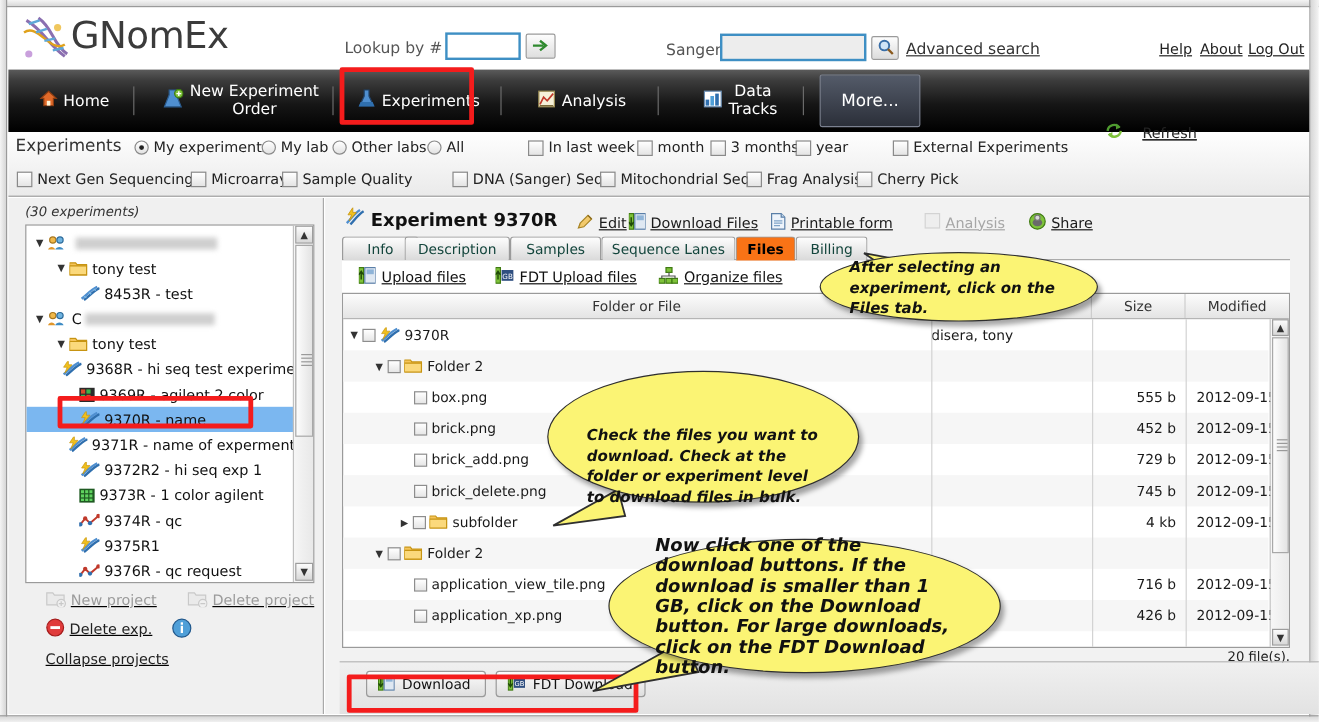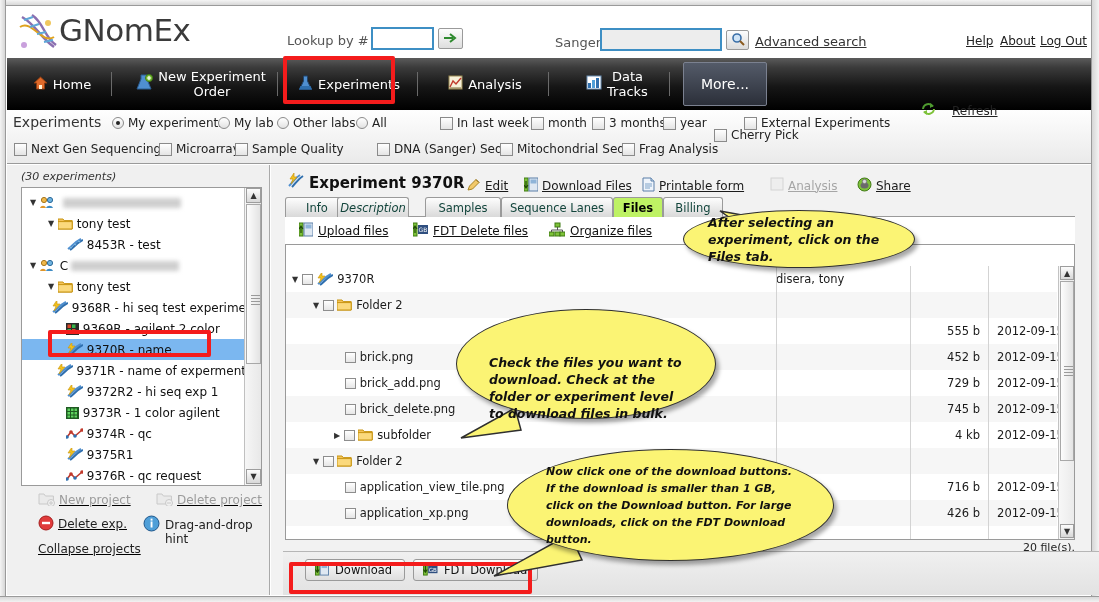--- a/index.html
+++ b/index.html
@@ -113,21 +113,21 @@
   .act-link.dis span.t { color:#a6a6a6; }
 
   .tabstrip { position:absolute; left:14px; top:32px; width:790px; height:20px;
      border-bottom:1px solid #9a9a9a; }
   .tab { position:absolute; top:0; height:20px;
      background:linear-gradient(#fdfdfd,#d9d9d9);
      border:1px solid #9a9a9a; border-bottom:none;
      border-top-left-radius:3px; border-top-right-radius:3px;
      display:flex; align-items:center; justify-content:center;
      font-size:11.5px; color:#13453c; }
-  .tab.active { background:#bef264; color:#000; font-weight:bold; z-index:4; }
+  .tab.active { background:#f97316; color:#000; font-weight:bold; z-index:4; }
 
   .filesbox { position:absolute; left:14px; top:52px; width:790px; height:323px;
      background:#fff; }
   .fb-links { position:absolute; left:0; top:0; width:790px; height:27px; }
   .fb-link { position:absolute; top:5px; font-size:12px; display:flex;
      align-items:center; gap:5px; color:#111; }
   .fb-link span.t { text-decoration:underline; }
 
   .grid { position:absolute; left:0; top:27px; width:790px; height:296px;
      border:1px solid #9a9a9a; background:#fff; }
@@ -376,21 +376,21 @@
     <span>DNA (Sanger) Seq</span>
     </div>
   <div class="flt" style="left:500px; top:142px;">
     <span class="cbx"></span>
     <span>Mitochondrial Seq</span>
     </div>
   <div class="flt" style="left:622px; top:142px;">
     <span class="cbx"></span>
     <span>Frag Analysis</span>
     </div>
-  <div class="flt" style="left:714px; top:128px;">
+  <div class="flt" style="left:714px; top:142px;">
     <span class="cbx"></span>
     <span>Cherry Pick</span>
     </div>
 
   <div class="leftpanel">
     <div class="expcount">(30 experiments)</div>
 
     <div class="tree">
       <div id="tree-nodes">
           <div class="tnode" style="top: 4px;"><span style="display:inline-block;width:8px"></span><span class="caret">▼</span>&nbsp;<span class="icon"><svg width="16" height="13" viewBox="0 0 16 13">
@@ -522,21 +522,20 @@
     <div class="lp-link" style="left:51px; top:352px;">
       <span class="lp-on">Delete exp.</span>
     </div>
     <span style="position:absolute; left:31px; top:350px;">
       <svg width="16" height="16" viewBox="0 0 16 16">
           <circle cx="8" cy="8" r="7" fill="#e03b3b" stroke="#a51c1c"></circle>
           <rect x="4" y="6.8" width="8" height="2.4" fill="#fff"></rect>
         </svg>
     </span>
 
-    <div style="position:absolute; left:158px; top:353px; font-size:12px; color:#222;">Drag-and-drop hint</div>
     <span style="position:absolute; left:136px; top:350px;">
       <svg width="17" height="17" viewBox="0 0 17 17">
           <circle cx="8.5" cy="8.5" r="7.5" fill="#4f9fd8" stroke="#21588c"></circle>
           <rect x="7.6" y="6.5" width="1.9" height="6" fill="#fff"></rect>
           <rect x="7.6" y="3.6" width="1.9" height="2" fill="#fff"></rect>
         </svg>
     </span>
 
     <div class="lp-link" style="left:31px; top:377px;">
       <span class="lp-on">Collapse projects</span>
@@ -549,21 +548,21 @@
       <span>
         <svg width="17" height="15" viewBox="0 0 17 15">
             <path d="M2 13 C6 9, 8 5, 13 2" stroke="#4f8fd0" stroke-width="2" fill="none"></path>
             <path d="M5 14 C9 10, 11 6, 16 3" stroke="#2f6fae" stroke-width="2" fill="none"></path>
             <path d="M7 0 l-4 6 h3 l-2 5 l6 -7 h-3 z" fill="#f2c11c" stroke="#c79612" stroke-width="0.7"></path>
           </svg>
       </span>
       <span>Experiment 9370R</span>
     </div>
 
-    <div class="act-link" style="left:195px;">
+    <div class="act-link" style="left:209px;">
       <span>
         <svg width="15" height="15" viewBox="0 0 15 15">
             <path d="M2 13 l1.5 -4 L10 2.5 l3 3 L6.5 12 z" fill="#f2c96b" stroke="#a88424"></path>
             <path d="M10 2.5 l3 3" stroke="#8a6a1e"></path>
           </svg>
       </span>
       <span class="t">Edit</span>
     </div>
 
     <div class="act-link" style="left:253px;">
@@ -610,21 +609,21 @@
             <circle cx="7.5" cy="4.5" r="2.2" fill="#d8d8d8" stroke="#777"></circle>
           </svg>
       </span>
       <span class="t">Share</span>
     </div>
 
     <div class="tabstrip">
       <div class="tab" style="left:0; width:64px;">
           <span>Info</span>
         </div>
-      <div class="tab" style="left:52px; width:72px;font-style:italic;">
+      <div class="tab" style="left:52px; width:88px;">
           <span>Description</span>
         </div>
       <div class="tab" style="left:140px; width:76px;">
           <span>Samples</span>
         </div>
       <div class="tab" style="left:216px; width:112px;">
           <span>Sequence Lanes</span>
         </div>
       <div class="tab active" style="left:328px; width:50px;">
           <span>Files</span>
@@ -650,37 +649,43 @@
         </div>
         <div class="fb-link" style="left:128px;">
           <span>
             <svg width="15" height="15" viewBox="0 0 15 15">
                 <rect x="0" y="1" width="4" height="13" fill="#7ec23a" stroke="#3f7a12"></rect>
                 <path d="M2 11 v-6 M0 7 l2 -3 l2 3" stroke="#1f4a06" stroke-width="1.2" fill="none"></path>
                 <rect x="5" y="3" width="10" height="9" fill="#2f4f80"></rect>
                 <text x="10" y="10.4" font-size="6" fill="#fff" text-anchor="middle" font-family="DejaVu Sans">GB</text>
               </svg>
           </span>
-          <span class="t">FDT Delete files</span>
+          <span class="t">FDT Upload files</span>
         </div>
         <div class="fb-link" style="left:264px;">
           <span>
             <svg width="16" height="15" viewBox="0 0 16 15">
                 <rect x="6" y="1" width="5" height="4" fill="#7ec23a" stroke="#3f7a12"></rect>
                 <rect x="0" y="10" width="5" height="4" fill="#7ec23a" stroke="#3f7a12"></rect>
                 <rect x="6" y="10" width="5" height="4" fill="#7ec23a" stroke="#3f7a12"></rect>
                 <rect x="11" y="10" width="5" height="4" fill="#7ec23a" stroke="#3f7a12"></rect>
                 <path d="M8.5 5 v3 M2.5 10 v-2 h11 v2" stroke="#555" fill="none"></path>
               </svg>
           </span>
           <span class="t">Organize files</span>
         </div>
       </div>
 
       <div class="grid">
+        <div class="ghead">
+          <div class="gh" style="left:0; width:490px;">Folder or File</div>
+          <div class="gh" style="left:490px; width:134px;"></div>
+          <div class="gh" style="left:624px; width:78px;">Size</div>
+          <div class="gh" style="left:702px; width:86px; border-right:none;">Modified</div>
+        </div>
 
         <div class="gbody" id="grid-rows">
             <div class="grow" style="top: 0px;">
               <div class="gcell-name"><span style="display:inline-block;width:6px"></span><span class="caret">▼</span>&nbsp;<span class="fcbx"></span>&nbsp;<span class="icon"><svg width="17" height="13" viewBox="0 0 17 13">
                     <path d="M2 11 C6 8, 9 4, 15 1" stroke="#4f8fd0" stroke-width="2" fill="none"></path>
                     <path d="M4 12 C8 9, 11 5, 17 2" stroke="#2f6fae" stroke-width="2" fill="none"></path>
                     <path d="M6 -1 l-4 6 h3 l-2 5 l6 -7 h-3 z" fill="#f2c11c" stroke="#c79612" stroke-width="0.6"></path>
                   </svg></span>&nbsp;<span>9370R</span></div>
               <div class="gcell-own">disera, tony</div>
               <div class="gcell-size"></div>
@@ -689,20 +694,21 @@
             <div class="grow alt" style="top: 26px;">
               <div class="gcell-name"><span style="display:inline-block;width:27px"></span><span class="caret">▼</span>&nbsp;<span class="fcbx"></span>&nbsp;<span class="icon"><svg width="15" height="12" viewBox="0 0 15 12">
                     <path d="M0 1 h5 l1.2 1.6 h8 v8.4 h-14.2 z" fill="#f5c45a" stroke="#c79412"></path>
                     <path d="M0 3.6 h14.2 v7.4 h-14.2 z" fill="#fbd97c" stroke="#c79412"></path>
                   </svg></span>&nbsp;<span>Folder 2</span></div>
               <div class="gcell-own"></div>
               <div class="gcell-size"></div>
               <div class="gcell-mod"></div>
             </div>
             <div class="grow" style="top: 52px;">
+              <div class="gcell-name"><span style="display:inline-block;width:48px"></span><span style="display:inline-block;width:11px"></span><span class="fcbx"></span>&nbsp;<span>box.png</span></div>
               <div class="gcell-own"></div>
               <div class="gcell-size">555 b</div>
               <div class="gcell-mod">2012-09-15</div>
             </div>
             <div class="grow alt" style="top: 78px;">
               <div class="gcell-name"><span style="display:inline-block;width:48px"></span><span style="display:inline-block;width:11px"></span><span class="fcbx"></span>&nbsp;<span>brick.png</span></div>
               <div class="gcell-own"></div>
               <div class="gcell-size">452 b</div>
               <div class="gcell-mod">2012-09-15</div>
             </div>
@@ -808,20 +814,20 @@
     <path d="M60 8 L6 38 L66 30 Z" fill="#fbf474" stroke="#2f2f2f" stroke-width="1.5"></path>
   </svg>
   <div class="callout" style="left:456px; top:309px; width:260px; height:110px; padding:0 32px;">
     <span class="txt" style="font-size:12.5px;margin-top:48px;">Check the files you want to download.  Check at the folder or experiment level to download files in bulk.</span>
   </div>
 
   <svg class="tail" style="left:490px; top:530px;" width="110" height="52">
     <path d="M80 4 L4 46 L92 30 Z" fill="#fbf474" stroke="#2f2f2f" stroke-width="1.5"></path>
   </svg>
   <div class="callout" style="left:507px; top:449px; width:327px; height:112px; padding:0 38px;">
-    <span class="txt" style="font-size:11px;">Now click one of the download buttons.  If the download is smaller than 1 GB, click on the Download button. For large downloads, click on the FDT Download button.</span>
+    <span class="txt" style="font-size:15px;">Now click one of the download buttons.  If the download is smaller than 1 GB, click on the Download button. For large downloads, click on the FDT Download button.</span>
   </div>
 
   <div class="redbox" style="left:283px; top:56px; width:112px; height:48px;"></div>
   <div class="redbox" style="left:48px; top:330px; width:163px; height:27px;"></div>
   <div class="redbox" style="left:289px; top:562px; width:243px; height:32px;"></div>
 
 </div>
 
 </body></html>

